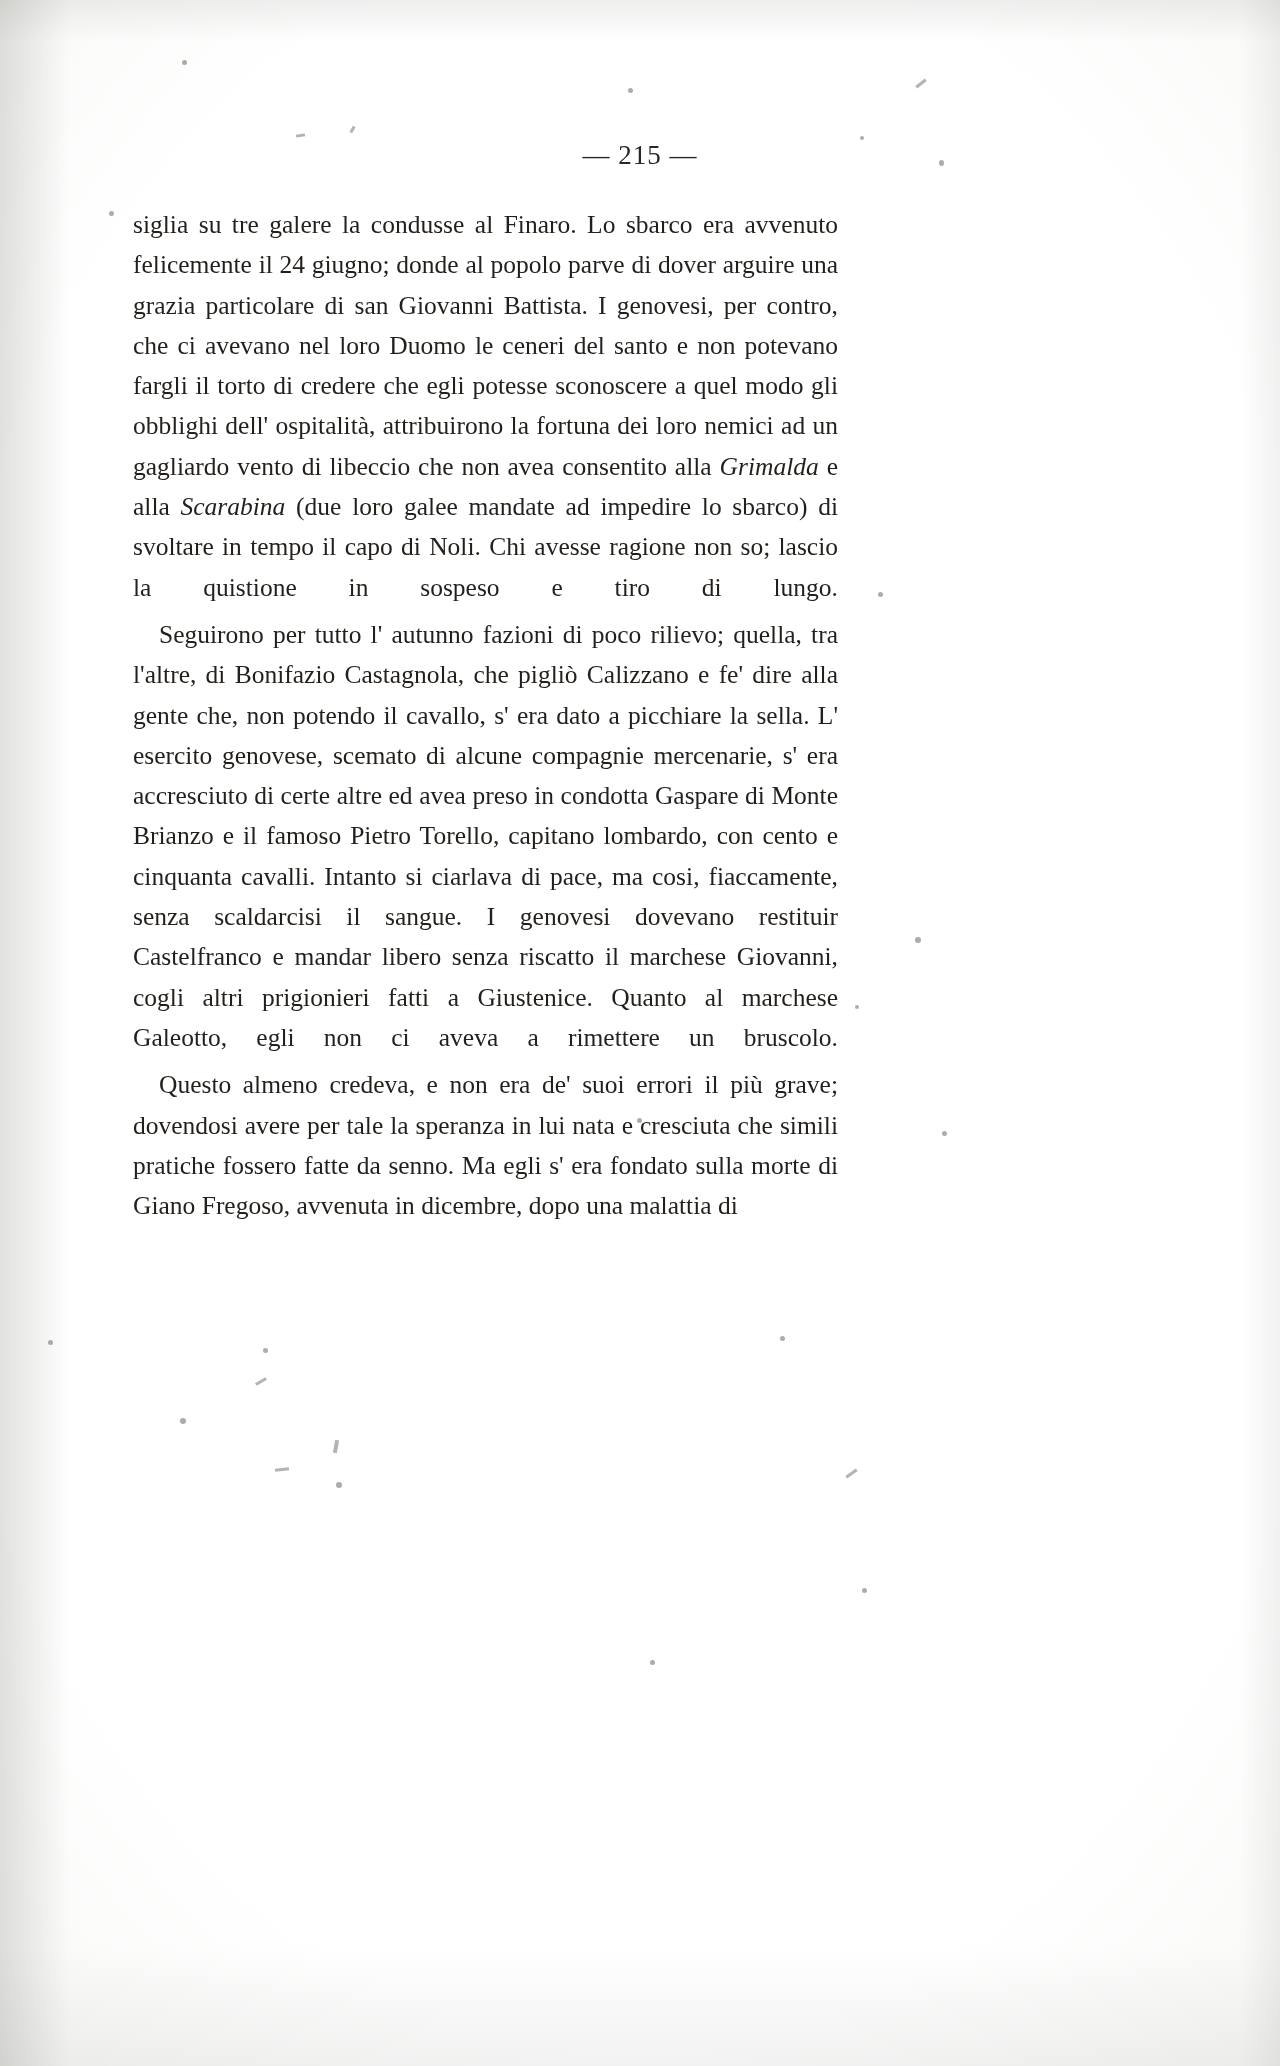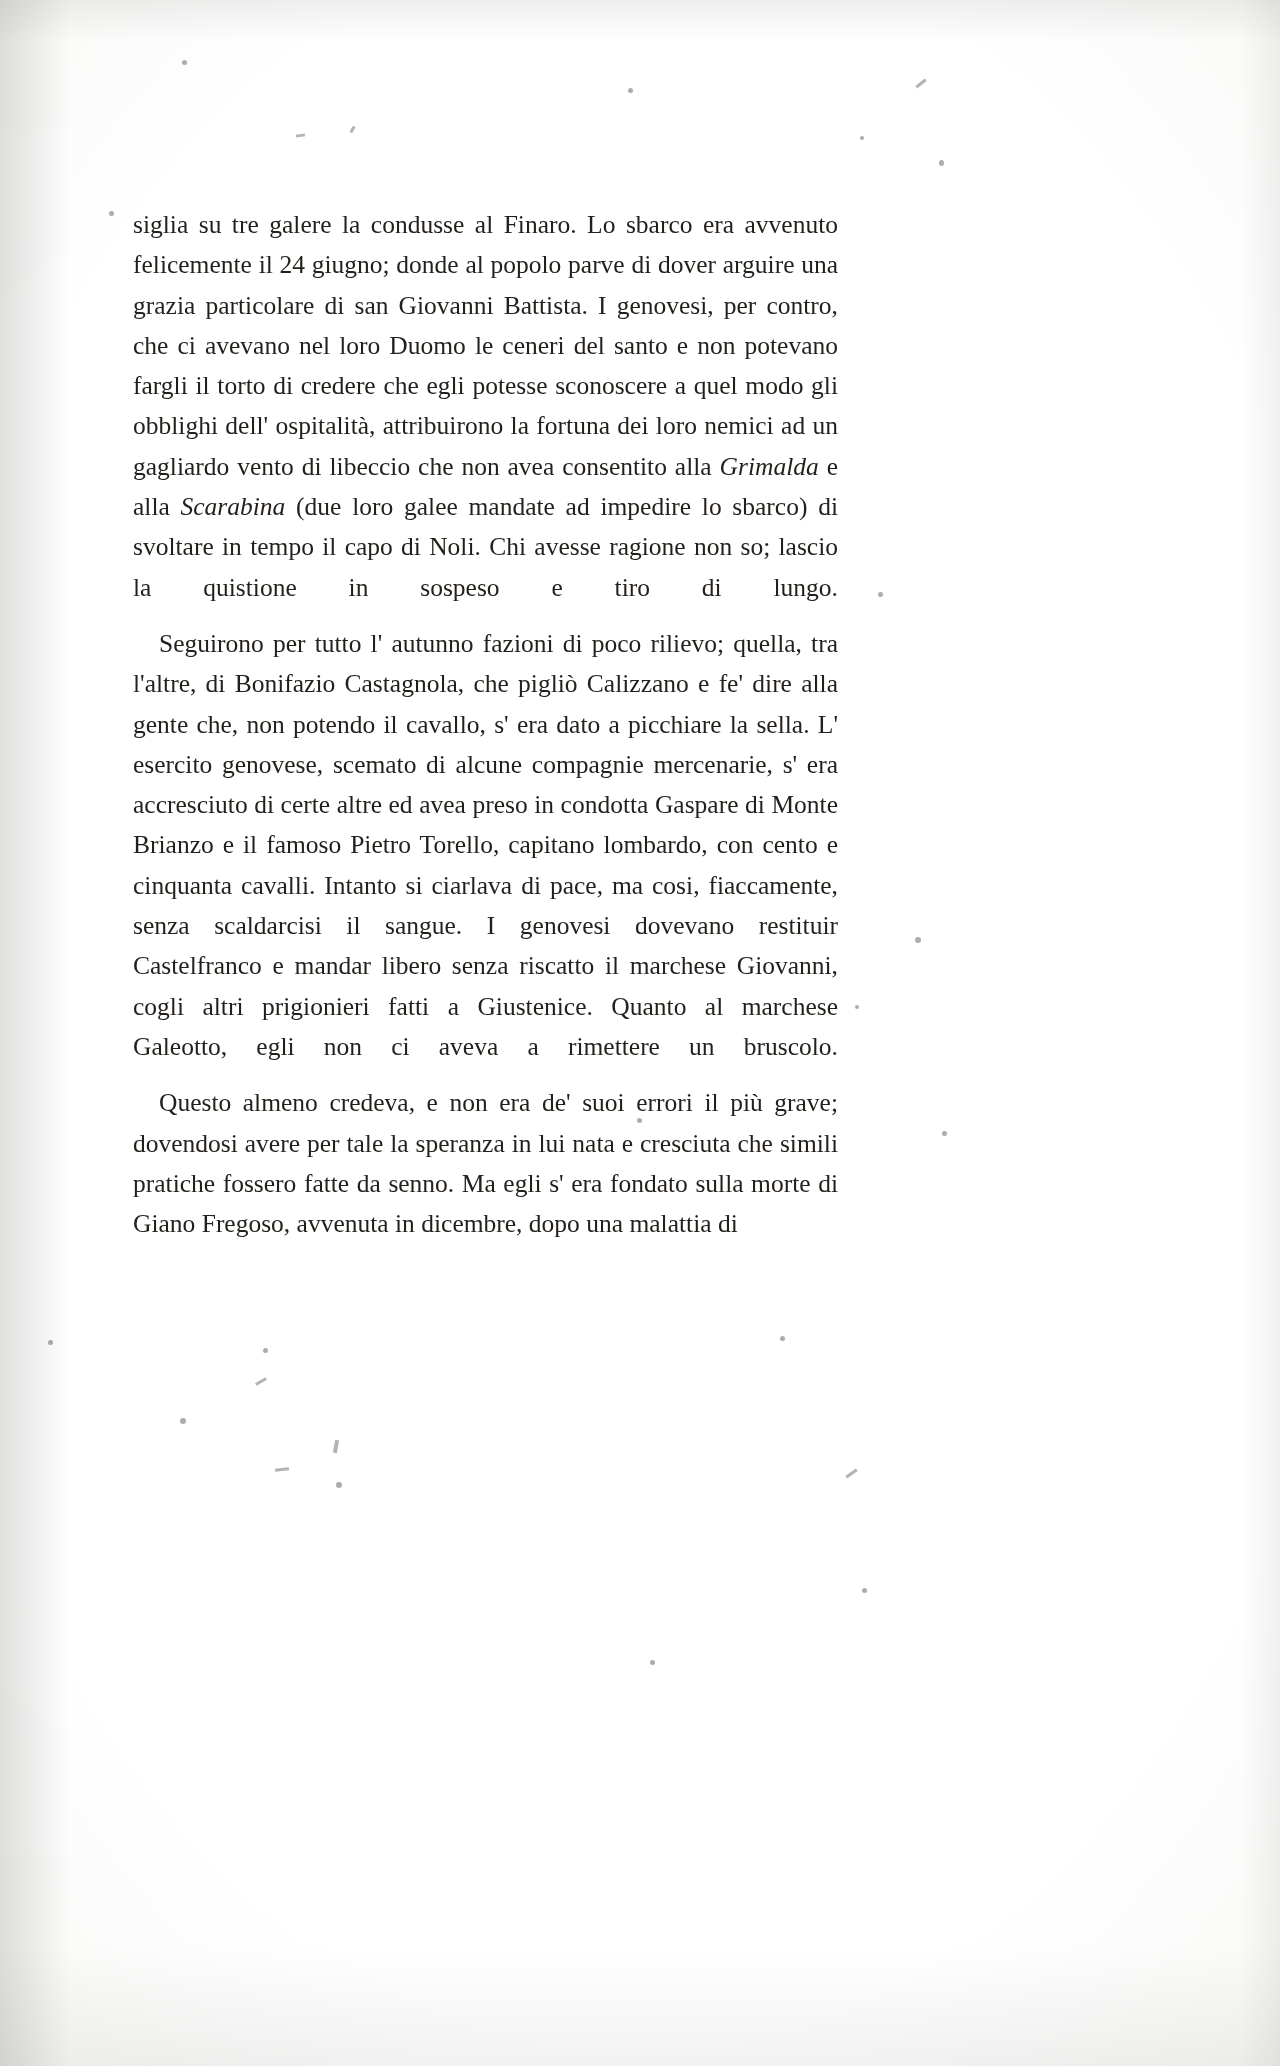--- a/index.html
+++ b/index.html
@@ -77,21 +77,21 @@
     font-size: 25.5px;
     line-height: 40.3px;
     text-align: justify;
     text-justify: inter-word;
   }
 
   #text-block p {
     margin: 0;
   }
   #text-block p + p {
-    margin-top: 16px;
+    margin-top: 7px;
   }
   #text-block p.indent {
     text-indent: 26px;
   }
   
   #text-block p.full-just {
     text-align-last: justify;
   }
   #text-block p.last-left {
     text-align-last: left;
@@ -144,20 +144,23 @@
   <div class="speck" style="left:263px;  top:1348px; width:5px; height:5px;"></div>
   <div class="dash-mark" style="left:255px; top:1380px; width:12px; height:3px; transform:rotate(-30deg);"></div>
   <div class="dash-mark" style="left:275px; top:1468px; width:14px; height:3px; transform:rotate(-6deg);"></div>
   <div class="dash-mark" style="left:334px; top:1440px; width:4px;  height:13px; transform:rotate(10deg);"></div>
   <div class="speck" style="left:336px;  top:1482px; width:6px; height:6px;"></div>
   <div class="speck" style="left:780px;  top:1336px; width:5px; height:5px;"></div>
   <div class="dash-mark" style="left:845px; top:1472px; width:13px; height:3px; transform:rotate(-36deg);"></div>
   <div class="speck" style="left:862px;  top:1588px; width:5px; height:5px;"></div>
   <div class="speck" style="left:650px;  top:1660px; width:5px; height:5px;"></div>
 
+  <div id="page-number">
+    <span class="num-dashes">— 215 —</span>
+  </div>
 
   <div id="text-block">
     <p id="p1" class="full-just"><span>siglia su tre galere la condusse al Finaro. Lo sbarco era avvenuto felicemente il 24 giugno; donde al popolo parve di dover arguire una grazia particolare di san Giovanni Battista. I genovesi, per contro, che ci avevano nel loro Duomo le ceneri del santo e non potevano fargli il torto di credere che egli potesse sconoscere a quel modo gli obblighi dell' ospitalità, attribuirono la fortuna dei loro nemici ad un gagliardo vento di libeccio che non avea consentito alla </span><span class="it">Grimalda</span><span> e alla </span><span class="it">Scarabina</span><span> (due loro galee mandate ad impedire lo sbarco) di svoltare in tempo il capo di Noli. Chi avesse ragione non so; lascio la quistione in sospeso e tiro di lungo.</span></p>
     <p id="p2" class="indent full-just"><span>Seguirono per tutto l' autunno fazioni di poco rilievo; quella, tra l'altre, di Bonifazio Castagnola, che pigliò Calizzano e fe' dire alla gente che, non potendo il cavallo, s' era dato a picchiare la sella. L' esercito genovese, scemato di alcune compagnie mercenarie, s' era accresciuto di certe altre ed avea preso in condotta Gaspare di Monte Brianzo e il famoso Pietro Torello, capitano lombardo, con cento e cinquanta cavalli. Intanto si ciarlava di pace, ma cosi, fiaccamente, senza scaldarcisi il sangue. I genovesi dovevano restituir Castelfranco e mandar libero senza riscatto il marchese Giovanni, cogli altri prigionieri fatti a Giustenice. Quanto al marchese Galeotto, egli non ci aveva a rimettere un bruscolo.</span></p>
     <p id="p3" class="indent last-left"><span>Questo almeno credeva, e non era de' suoi errori il più grave; dovendosi avere per tale la speranza in lui nata e cresciuta che simili pratiche fossero fatte da senno. Ma egli s' era fondato sulla morte di Giano Fregoso, avvenuta in dicembre, dopo una malattia di</span></p>
   </div>
 
 </div>
 
 </body></html>

